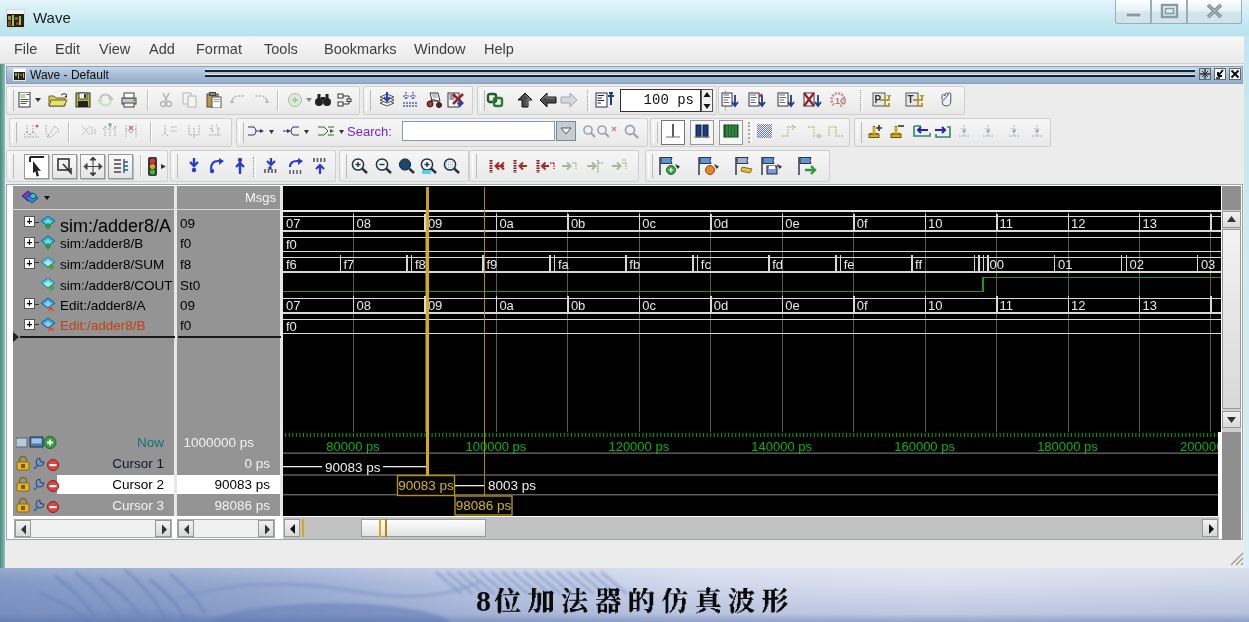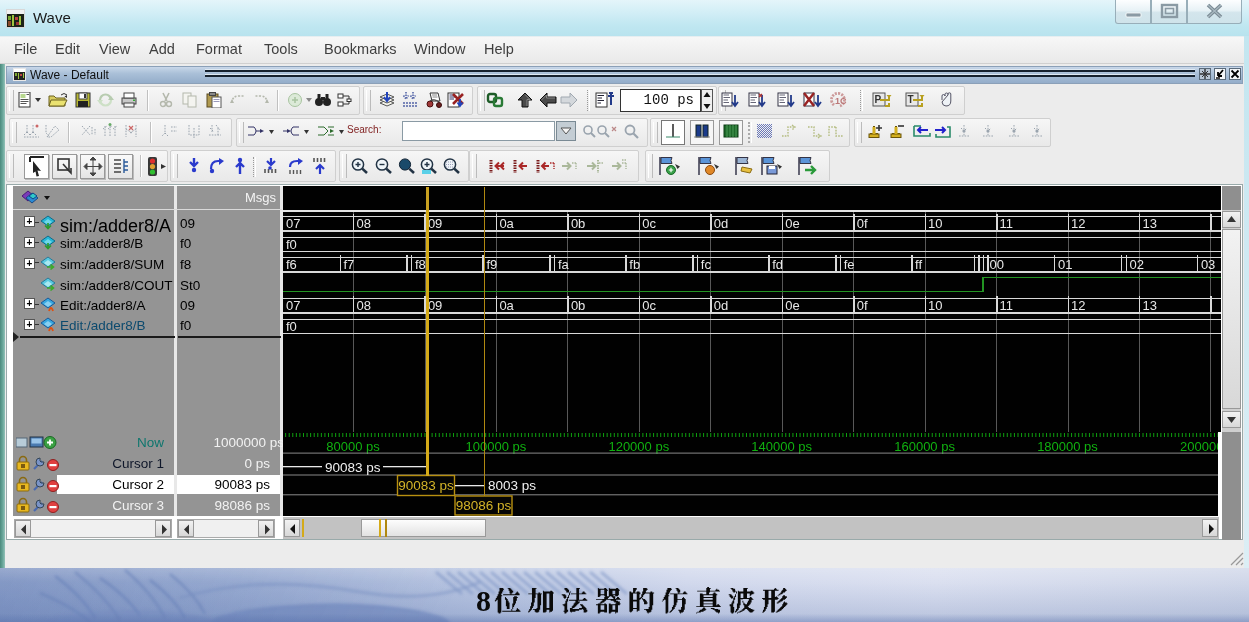--- a/index.html
+++ b/index.html
@@ -325,21 +325,21 @@
     </svg>
 <svg class="icon" style="left:268px;top:129px" width="7" height="6">
       <path d="M1 1 L6 1 L3.5 5 Z" fill="#333"></path>
     </svg>
 <svg class="icon" style="left:303px;top:129px" width="7" height="6">
       <path d="M1 1 L6 1 L3.5 5 Z" fill="#333"></path>
     </svg>
 <svg class="icon" style="left:338px;top:129px" width="7" height="6">
       <path d="M1 1 L6 1 L3.5 5 Z" fill="#333"></path>
     </svg>
-<div class="abs" style="left:347px;top:124px;font-size:10px;color:#7f1d1d">Search:</div>
+<div class="abs" style="left:347px;top:124px;font-size:13px;color:#6d28d9">Search:</div>
 <div class="abs" style="left:402px;top:121px;width:153px;height:20px;background:#fff;border:1px solid #8a9aa4;box-sizing:border-box"></div>
 <svg class="icon" style="left:556px;top:121px" width="20" height="20">
       <rect x="0.5" y="0.5" width="19" height="19" fill="#c4cdd4" stroke="#7a8a94"></rect>
       <path d="M10 13 L15 7 L5 7 Z" fill="#f4f4f4" stroke="#555"></path>
     </svg>
 <svg class="icon" style="left:582px;top:123px" width="36" height="17">
       <circle cx="6" cy="7" r="4" fill="none" stroke="#9aa4ae" stroke-width="1.6"></circle>
       <path d="M9 10 L13 14" stroke="#9aa4ae" stroke-width="2"></path>
       <circle cx="20" cy="7" r="4" fill="none" stroke="#9aa4ae" stroke-width="1.6"></circle>
       <path d="M23 10 L27 14" stroke="#9aa4ae" stroke-width="2"></path>
@@ -627,21 +627,21 @@
     </svg>
 <div class="abs" style="left:60px;top:298px;font-size:13.5px;color:#000">Edit:/adder8/A</div>
 <div class="abs" style="left:180px;top:298px;font-size:13.5px;color:#000">09</div>
 <div class="abs" style="left:24px;top:319px;width:11px;height:11px;background:#fff;border:1px solid #555;box-sizing:border-box;font-size:10px;line-height:9px;text-align:center;color:#000;font-weight:bold">+</div>
 <div class="abs" style="left:35px;top:324px;width:4px;height:1px;background:#333"></div>
 <svg class="abs" style="left:39px;top:316px" width="18" height="17">
       <path d="M2 7 L9 2 L16 7 L9 12 Z" fill="#38a8e0" stroke="#1a5a98"></path>
       <path d="M9 5 L13 8 L9 11 L5 8 Z" fill="#88d0f0"></path>
       <path d="M10 15 Q12 9 14 15" stroke="#e05010" stroke-width="1.8" fill="none"></path>
     </svg>
-<div class="abs" style="left:60px;top:318px;font-size:13.5px;color:#0c4a6e">Edit:/adder8/B</div>
+<div class="abs" style="left:60px;top:318px;font-size:13.5px;color:#c2410c">Edit:/adder8/B</div>
 <div class="abs" style="left:180px;top:318px;font-size:13.5px;color:#000">f0</div>
 <div class="abs" style="left:20px;top:336px;width:155px;height:2px;background:#1a1a1a"></div>
 <div class="abs" style="left:178px;top:336px;width:103px;height:2px;background:#1a1a1a"></div>
 <svg class="abs" style="left:12px;top:331px" width="8" height="12">
       <path d="M1 1 L7 6 L1 11 Z" fill="#222"></path>
     </svg>
 <div class="abs" style="left:283px;top:186px;width:938px;height:246px;background:#010101"></div>
 <svg class="abs" style="left:283px;top:186px" width="938" height="246" shape-rendering="crispEdges">
       <rect x="70.0" y="25" width="1" height="221" fill="#585858"></rect>
       <rect x="141.5" y="25" width="1" height="221" fill="#585858"></rect>
@@ -764,21 +764,21 @@
         <path d="M8.5 4 L13 10 L4 10 Z" fill="#333"></path>
       </svg></div>
 <div class="abs" style="left:1222px;top:229px;width:19px;height:180px;background:linear-gradient(180deg,#f2f2f2,#d8d8d8);border:1px solid #999;box-sizing:border-box"></div>
 <div class="abs" style="left:1222px;top:411px;width:19px;height:17px;background:linear-gradient(180deg,#f2f2f2,#d8d8d8);border:1px solid #999;box-sizing:border-box"><svg width="17" height="15">
         <path d="M8.5 11 L13 5 L4 5 Z" fill="#333"></path>
       </svg></div>
 <div class="abs" style="left:13px;top:432px;width:269px;height:84px;background:#949494"></div>
 <div class="abs" style="left:174px;top:432px;width:3px;height:84px;background:#e8e8e8"></div>
 <div class="abs" style="left:280px;top:432px;width:3px;height:84px;background:#e8e8e8"></div>
 <div class="abs" style="left:60px;top:435px;width:104px;font-size:13.5px;color:#0f766e;text-align:right">Now</div>
-<div class="abs" style="left:184px;top:435px;width:100px;font-size:13.5px;color:#f2f2f2;text-align:right">1000000 ps</div>
+<div class="abs" style="left:154px;top:435px;width:100px;font-size:13.5px;color:#f2f2f2;text-align:right">1000000 ps</div>
 <svg class="abs" style="left:16px;top:435px" width="42" height="15">
       <rect x="0" y="3" width="11" height="9" fill="#b8ccd8" stroke="#567"></rect>
       <rect x="14" y="2" width="13" height="10" fill="#4a7ab0" stroke="#234"></rect>
       <rect x="15.5" y="3.5" width="10" height="5" fill="#9ac4e8"></rect>
       <circle cx="34" cy="7.5" r="6" fill="#3aa043" stroke="#1a6a23"></circle>
       <path d="M31 7.5 H37 M34 4.5 V10.5" stroke="#fff" stroke-width="1.8"></path>
     </svg>
 <div class="abs" style="left:60px;top:456px;width:104px;font-size:13.5px;color:#0f172a;text-align:right">Cursor 1</div>
 <div class="abs" style="left:170px;top:456px;width:100px;font-size:13.5px;color:#f2f2f2;text-align:right">0 ps</div>
 <svg class="abs" style="left:16px;top:455px" width="44" height="16">

